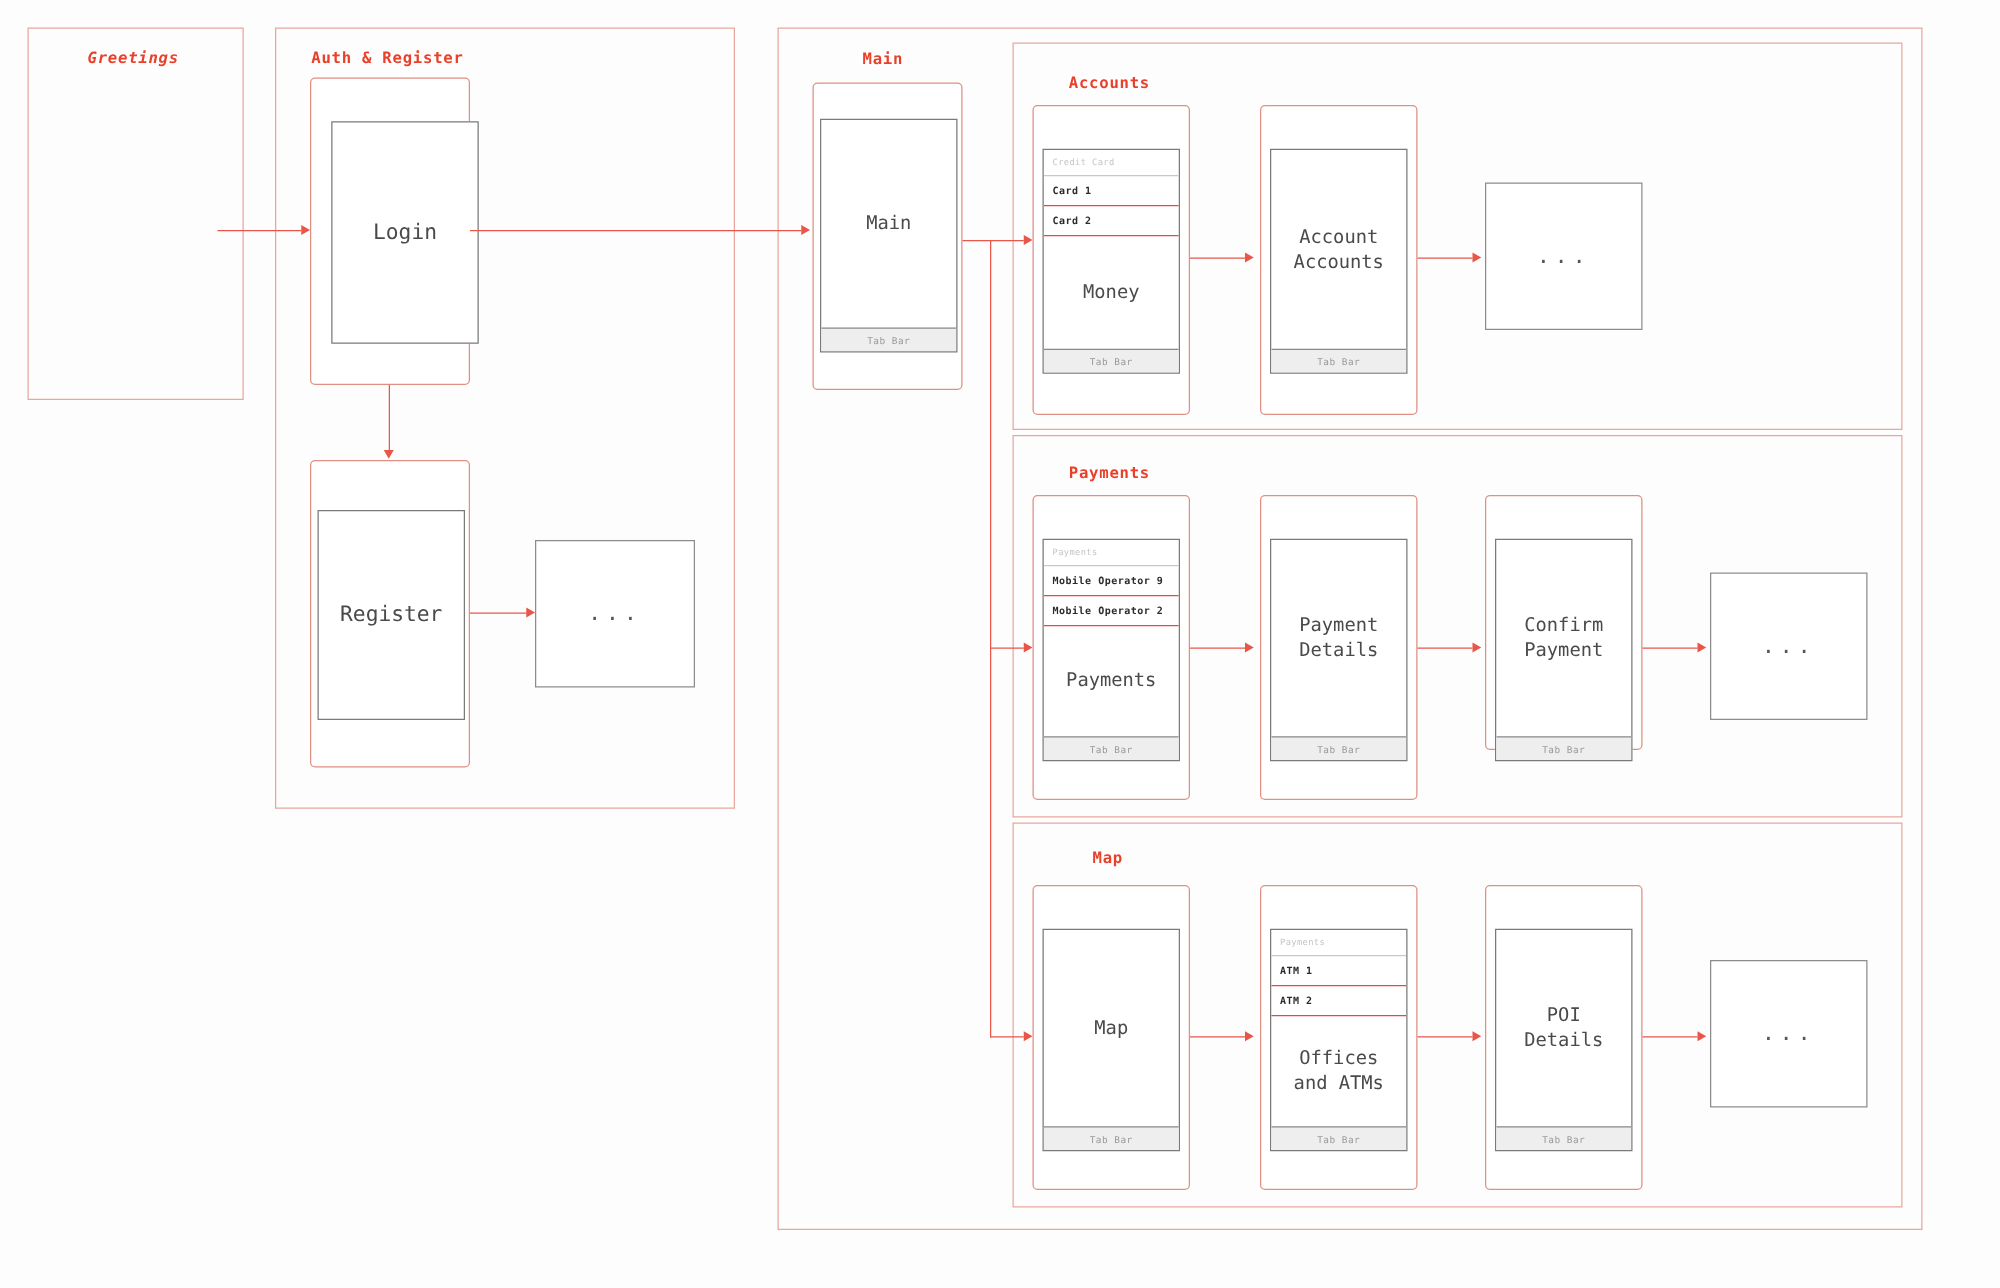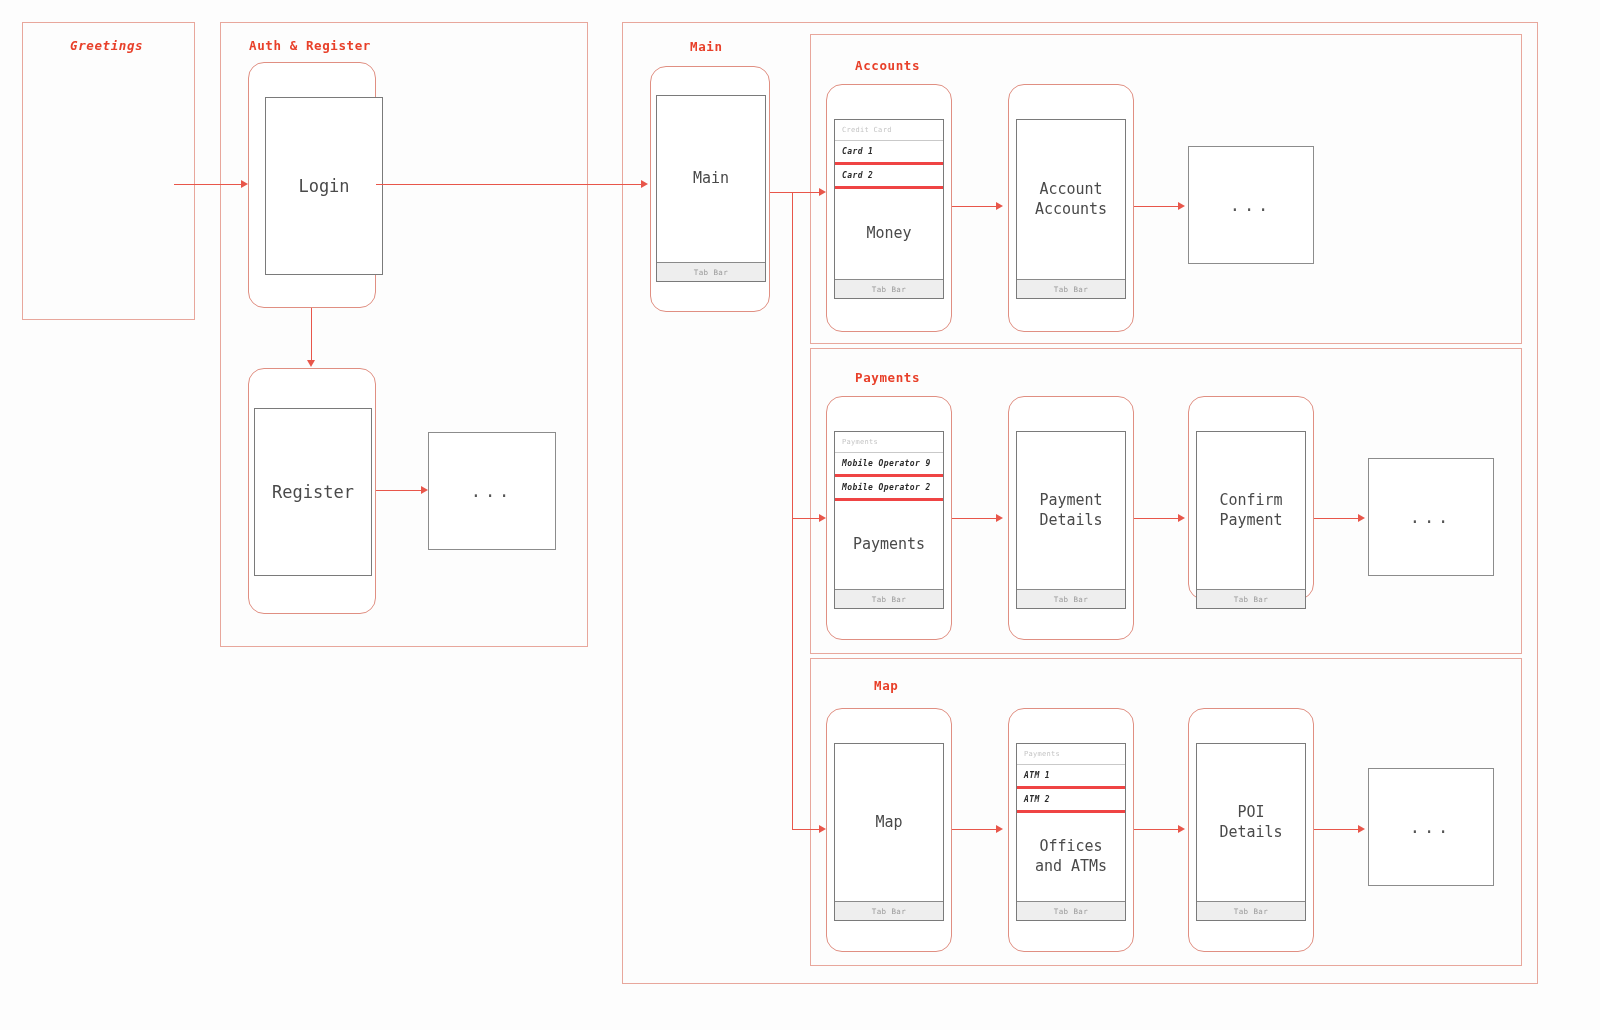--- a/index.html
+++ b/index.html
@@ -28,21 +28,21 @@
     font-weight: bold;
     font-size: 12.5px;
     letter-spacing: 0.6px;
     white-space: nowrap;
   }
 
   
   .phone {
     position: absolute;
     border: 1.4px solid #e08f82;
-    border-radius: 16px;
+    border-radius: 4px;
     background: #ffffff;
   }
   .screen {
     position: absolute;
     border: 1.1px solid #7a7a7a;
     background: #ffffff;
     display: flex;
     flex-direction: column;
     overflow: hidden;
   }
@@ -85,22 +85,21 @@
   }
   .list-row {
     flex: 0 0 24px;
     display: flex;
     align-items: center;
     padding-left: 7px;
     color: #2a2a2a;
     font-size: 8px;
     font-weight: bold;
     letter-spacing: 0.4px;
-    border-bottom: 3px solid #ef4444;
-    font-style: italic;
+    border-bottom: 1px solid #ef4444;
   }
 
   
   .ebox {
     position: absolute;
     border: 1.2px solid #8c8c8c;
     background: #ffffff;
     display: flex;
     align-items: center;
     justify-content: center;

